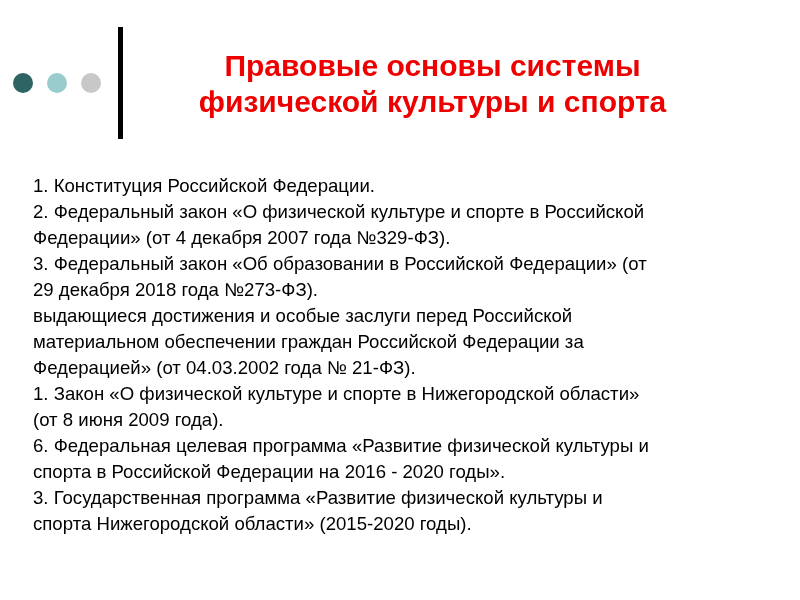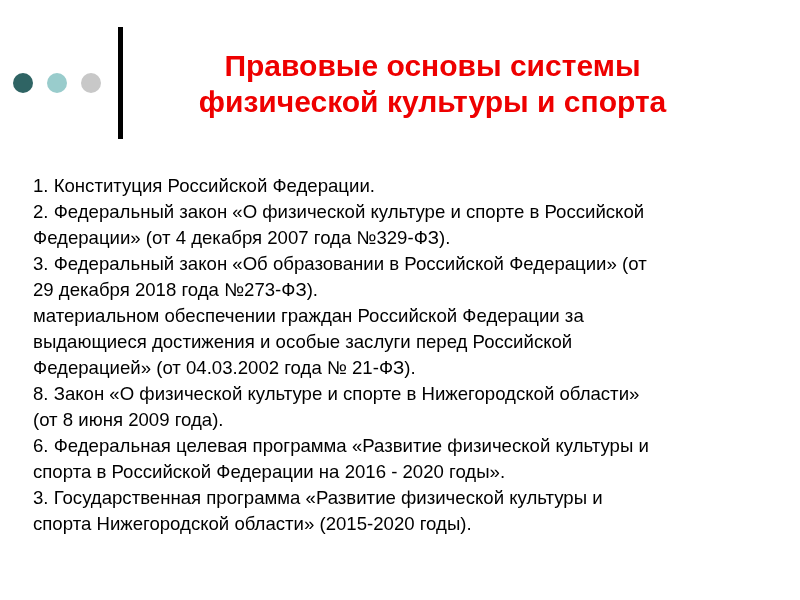--- a/index.html
+++ b/index.html
@@ -40,22 +40,22 @@
   <div>Правовые основы системы</div>
   <div>физической культуры и спорта</div>
 </div>
 
 <div class="body">
   <div>1. Конституция Российской Федерации.</div>
   <div>2. Федеральный закон «О физической культуре и спорте в Российской</div>
   <div>Федерации» (от 4 декабря 2007 года №329-ФЗ).</div>
   <div>3. Федеральный закон «Об образовании в Российской Федерации» (от</div>
   <div>29 декабря 2018 года №273-ФЗ).</div>
+  <div>выдающиеся достижения и особые заслуги перед Российской</div>
   <div>материальном обеспечении граждан Российской Федерации за</div>
-  <div>выдающиеся достижения и особые заслуги перед Российской</div>
   <div>Федерацией» (от 04.03.2002 года № 21-ФЗ).</div>
-  <div>8. Закон «О физической культуре и спорте в Нижегородской области»</div>
+  <div>1. Закон «О физической культуре и спорте в Нижегородской области»</div>
   <div>(от 8 июня 2009 года).</div>
   <div>6. Федеральная целевая программа «Развитие физической культуры и</div>
   <div>спорта в Российской Федерации на 2016 - 2020 годы».</div>
   <div>3. Государственная программа «Развитие физической культуры и</div>
   <div>спорта Нижегородской области» (2015-2020 годы).</div>
 </div>
 
 </body></html>

